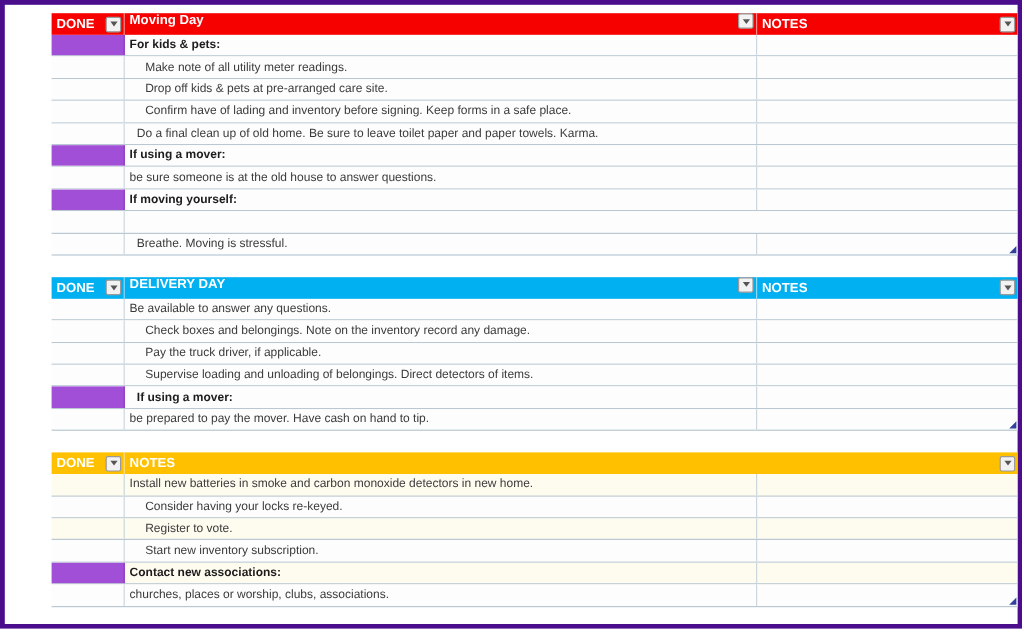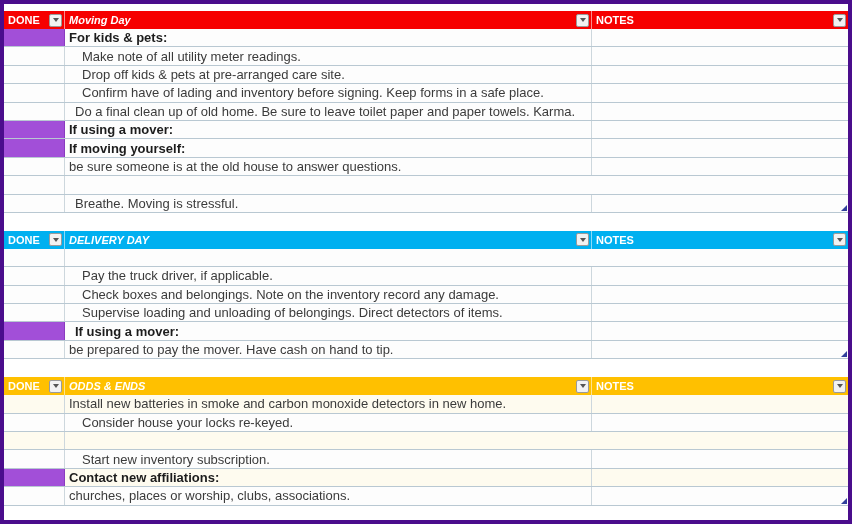--- a/index.html
+++ b/index.html
@@ -1,37 +1,37 @@
 <!DOCTYPE html>
 <html><head>
 <meta charset="utf-8">
 <style>
   html,body{margin:0;padding:0;background:#fff;}
   .frame{
     width:852px;height:524px;box-sizing:border-box;
     border:4px solid #4a0d8c;background:#ffffff;
     font-family:"Liberation Sans",sans-serif;
     overflow:hidden;
+    padding-left:39px;
   }
   .sheet{padding-top:7px;}
   .table{margin:0 0 18px 0;}
   .hdr{
     display:flex;height:18px;align-items:center;position:relative;
     color:#ffffff;font-weight:bold;font-size:11px;
   }
   .hdr .done-h{
     width:61px;box-sizing:border-box;display:flex;align-items:center;
     justify-content:space-between;padding:0 2px 0 4px;height:100%;
     border-right:1px solid rgba(255,255,255,0.55);
   }
   .hdr .title-h{
-    width:527px;box-sizing:border-box;display:flex;align-items:center;
+    width:527px;box-sizing:border-box;display:flex;
     justify-content:space-between;padding:0 2px 0 4px;height:100%;
     border-right:1px solid rgba(255,255,255,0.55);
-    font-style:italic;
   }
   .hdr .notes-h{
     flex:1;box-sizing:border-box;display:flex;align-items:center;
     justify-content:space-between;padding:0 2px 0 4px;height:100%;gap:23px;
   }
   .dd{
     width:13px;height:13px;box-sizing:border-box;flex:0 0 13px;
     background:#f2f2f2;border:1px solid #9a9a9a;border-radius:2px;
     display:flex;align-items:center;justify-content:center;cursor:pointer;
   }
@@ -42,21 +42,21 @@
   .row{
     display:flex;height:18.4px;box-sizing:border-box;
     border-bottom:1px solid #b9c8d2;background:#fdfdfd;
   }
   .row.tint{background:#fefbef;}
   .cell{box-sizing:border-box;display:flex;align-items:center;overflow:hidden;}
   .cell.done{width:61px;border-right:1px solid #cdd7dd;}
   .cell.done.filled{border-right:1px solid #8a3bbf;}
   .cell.task{
     width:527px;border-right:1px solid #cdd7dd;padding-left:4px;
-    font-size:13px;color:#3b3b3b;white-space:nowrap;
+    font-size:10px;color:#3b3b3b;white-space:nowrap;
   }
   .cell.task.bold{font-weight:bold;color:#1c1c1c;}
   .cell.task.indent1{padding-left:10px;}
   .cell.task.indent2{padding-left:17px;}
   .cell.notes{flex:1;position:relative;}
   .resize-handle{
     position:absolute;right:1px;bottom:1px;width:0;height:0;cursor:nwse-resize;
     border-left:6px solid transparent;border-bottom:6px solid #31409b;
   }
   .footer{
@@ -116,27 +116,27 @@
             <div class="cell done"></div>
             <div class="cell task indent1">Do a final clean up of old home. Be sure to leave toilet paper and paper towels. Karma.</div>
             <div class="cell notes"></div>
           </div>
           <div class="row">
             <div class="cell done filled" style="background: rgb(162, 79, 216);"></div>
             <div class="cell task indent0 bold">If using a mover:</div>
             <div class="cell notes"></div>
           </div>
           <div class="row">
+            <div class="cell done"></div>
+            <div class="cell task indent0">be sure someone is at the old house to answer questions.</div>
+            <div class="cell notes"></div>
+          </div>
+          <div class="row">
             <div class="cell done filled" style="background: rgb(162, 79, 216);"></div>
             <div class="cell task indent0 bold">If moving yourself:</div>
-            <div class="cell notes"></div>
-          </div>
-          <div class="row">
-            <div class="cell done"></div>
-            <div class="cell task indent0">be sure someone is at the old house to answer questions.</div>
             <div class="cell notes"></div>
           </div>
           <div class="row">
             <div class="cell done"></div>
             <div class="cell notes"></div>
           </div>
           <div class="row">
             <div class="cell done"></div>
             <div class="cell task indent1">Breathe. Moving is stressful.</div>
             <div class="cell notes">
@@ -163,30 +163,31 @@
         <div class="notes-h">
           <span>NOTES</span>
           <span class="dd">
               <span class="tri"></span>
             </span>
         </div>
       </div>
       <div>
           <div class="row">
             <div class="cell done"></div>
+            <div class="cell task indent0">Be available to answer any questions.</div>
+            <div class="cell notes"></div>
+          </div>
+          <div class="row">
+            <div class="cell done"></div>
+            <div class="cell task indent2">Check boxes and belongings. Note on the inventory record any damage.</div>
             <div class="cell notes"></div>
           </div>
           <div class="row">
             <div class="cell done"></div>
             <div class="cell task indent2">Pay the truck driver, if applicable.</div>
-            <div class="cell notes"></div>
-          </div>
-          <div class="row">
-            <div class="cell done"></div>
-            <div class="cell task indent2">Check boxes and belongings. Note on the inventory record any damage.</div>
             <div class="cell notes"></div>
           </div>
           <div class="row">
             <div class="cell done"></div>
             <div class="cell task indent2">Supervise loading and unloading of belongings. Direct detectors of items.</div>
             <div class="cell notes"></div>
           </div>
           <div class="row">
             <div class="cell done filled" style="background: rgb(162, 79, 216);"></div>
             <div class="cell task indent1 bold">If using a mover:</div>
@@ -203,56 +204,51 @@
     </div>
 
     <div class="table">
       <div class="hdr" style="background: rgb(255, 192, 0);">
         <div class="done-h">
           <span>DONE</span>
           <span class="dd">
               <span class="tri"></span>
             </span>
         </div>
-        <div class="title-h">
-          <span>ODDS &amp; ENDS</span>
-          <span class="dd">
-              <span class="tri"></span>
-            </span>
-        </div>
         <div class="notes-h">
           <span>NOTES</span>
           <span class="dd">
               <span class="tri"></span>
             </span>
         </div>
       </div>
       <div>
           <div class="row tint">
             <div class="cell done"></div>
             <div class="cell task indent0">Install new batteries in smoke and carbon monoxide detectors in new home.</div>
             <div class="cell notes"></div>
           </div>
           <div class="row">
             <div class="cell done"></div>
-            <div class="cell task indent2">Consider house your locks re-keyed.</div>
+            <div class="cell task indent2">Consider having your locks re-keyed.</div>
             <div class="cell notes"></div>
           </div>
           <div class="row tint">
             <div class="cell done"></div>
+            <div class="cell task indent2">Register to vote.</div>
             <div class="cell notes"></div>
           </div>
           <div class="row">
             <div class="cell done"></div>
             <div class="cell task indent2">Start new inventory subscription.</div>
             <div class="cell notes"></div>
           </div>
           <div class="row tint">
             <div class="cell done filled" style="background: rgb(162, 79, 216);"></div>
-            <div class="cell task indent0 bold">Contact new affiliations:</div>
+            <div class="cell task indent0 bold">Contact new associations:</div>
             <div class="cell notes"></div>
           </div>
           <div class="row">
             <div class="cell done"></div>
             <div class="cell task indent0">churches, places or worship, clubs, associations.</div>
             <div class="cell notes">
               <div class="resize-handle"></div>
             </div>
           </div>
         </div>

